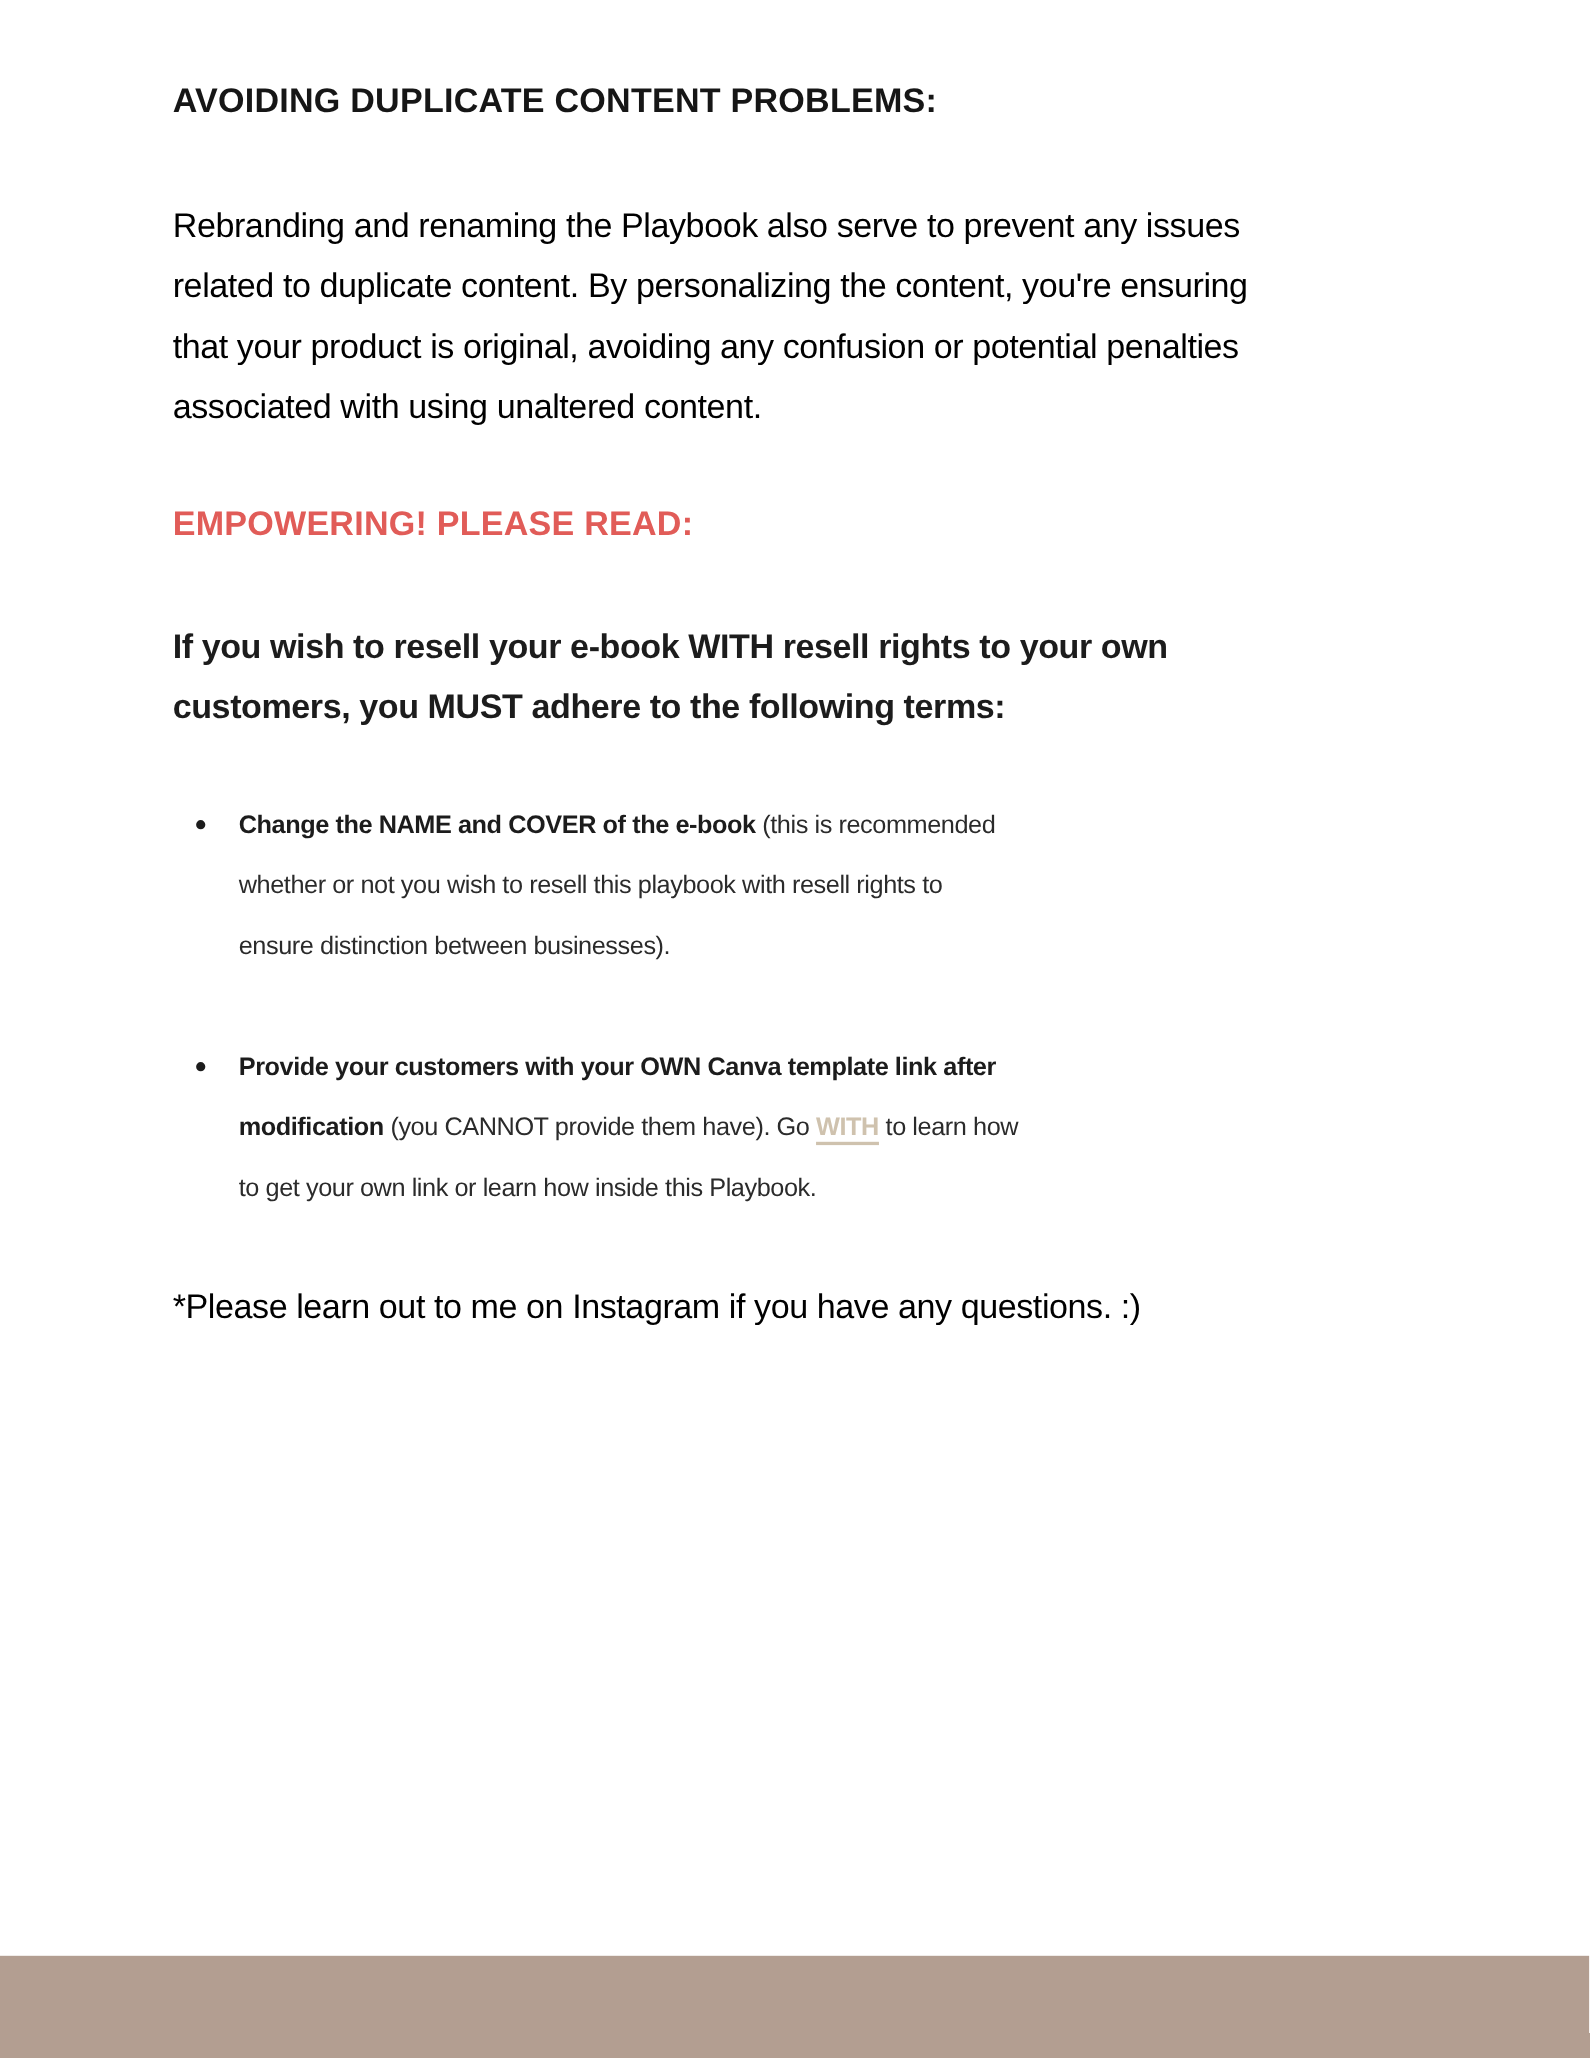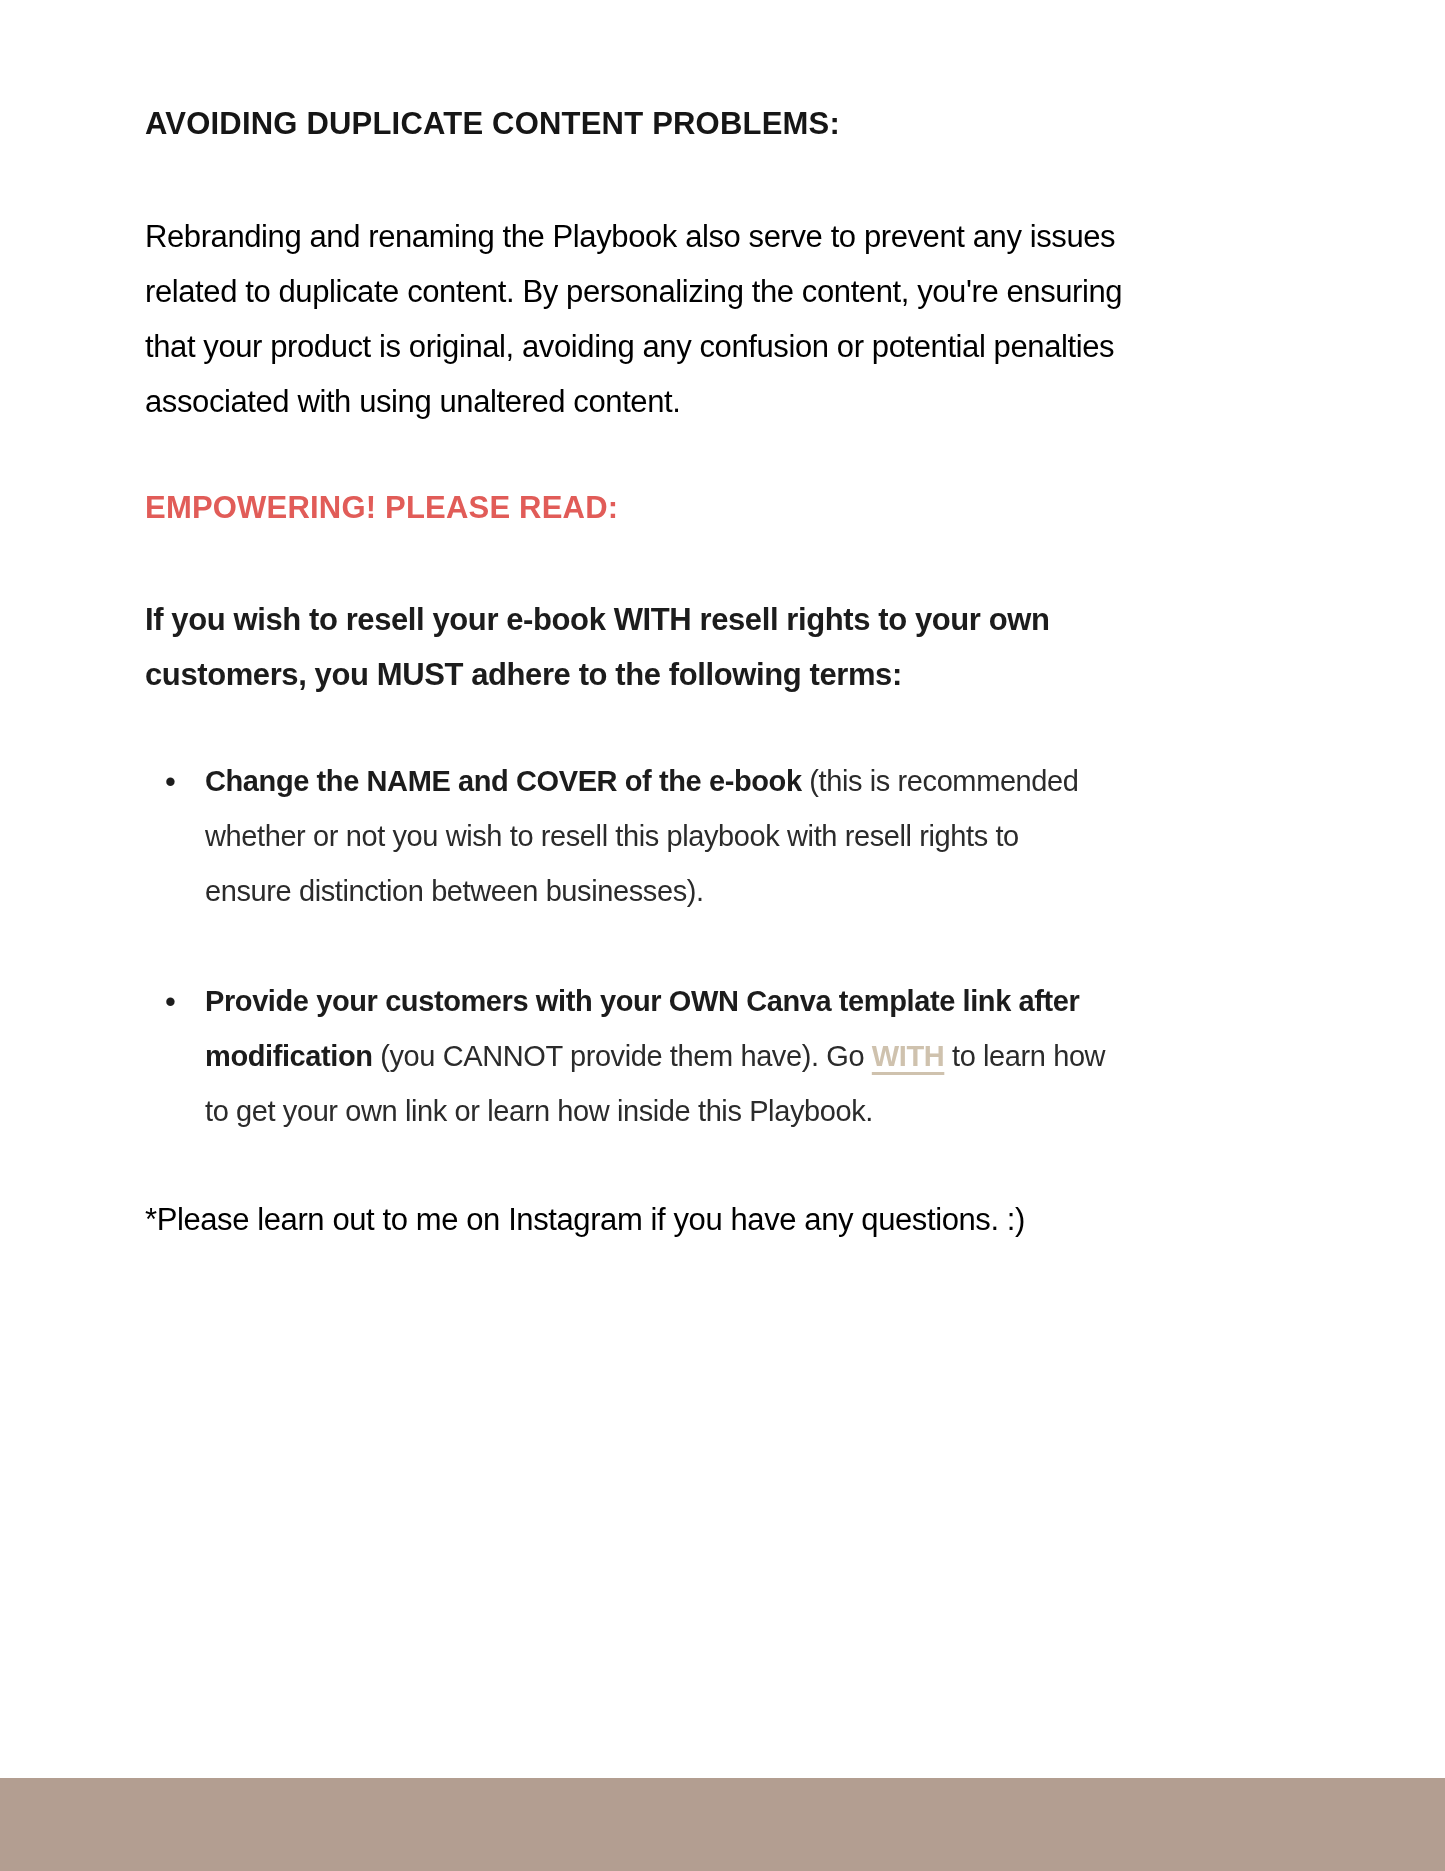--- a/index.html
+++ b/index.html
@@ -6,21 +6,22 @@
   .page {
     position: relative;
     width: 1445px;
     height: 1871px;
     background: #ffffff;
     font-family: "Liberation Sans", sans-serif;
     color: #2b2b2b;
     overflow: hidden;
   }
   .content {
-    padding: 96px 145px 0 145px;
+    padding: 64px 145px 0 145px;
+    margin-left: 12px;
   }
   .h {
     font-size: 31px;
     font-weight: 700;
     line-height: 55px;
     color: #161616;
     letter-spacing: 0.2px;
     white-space: pre-line;
     margin: 0;
   }
@@ -42,21 +43,21 @@
   .marker {
     flex: 0 0 60px;
     padding-left: 20px;
     box-sizing: border-box;
     font-size: 31px;
     line-height: 55px;
     color: #1c1c1c;
   }
   .bullet-text {
     flex: 1 1 auto;
-    font-size: 29px;
+    font-size: 23px;
     line-height: 55px;
     letter-spacing: -0.4px;
     white-space: pre-line;
     color: #2b2b2b;
   }
   .seg-b { font-weight: 700; color: #1c1c1c; }
   .seg-r { font-weight: 400; }
   .seg-link {
     font-weight: 700;
     color: #cfc2ae;

